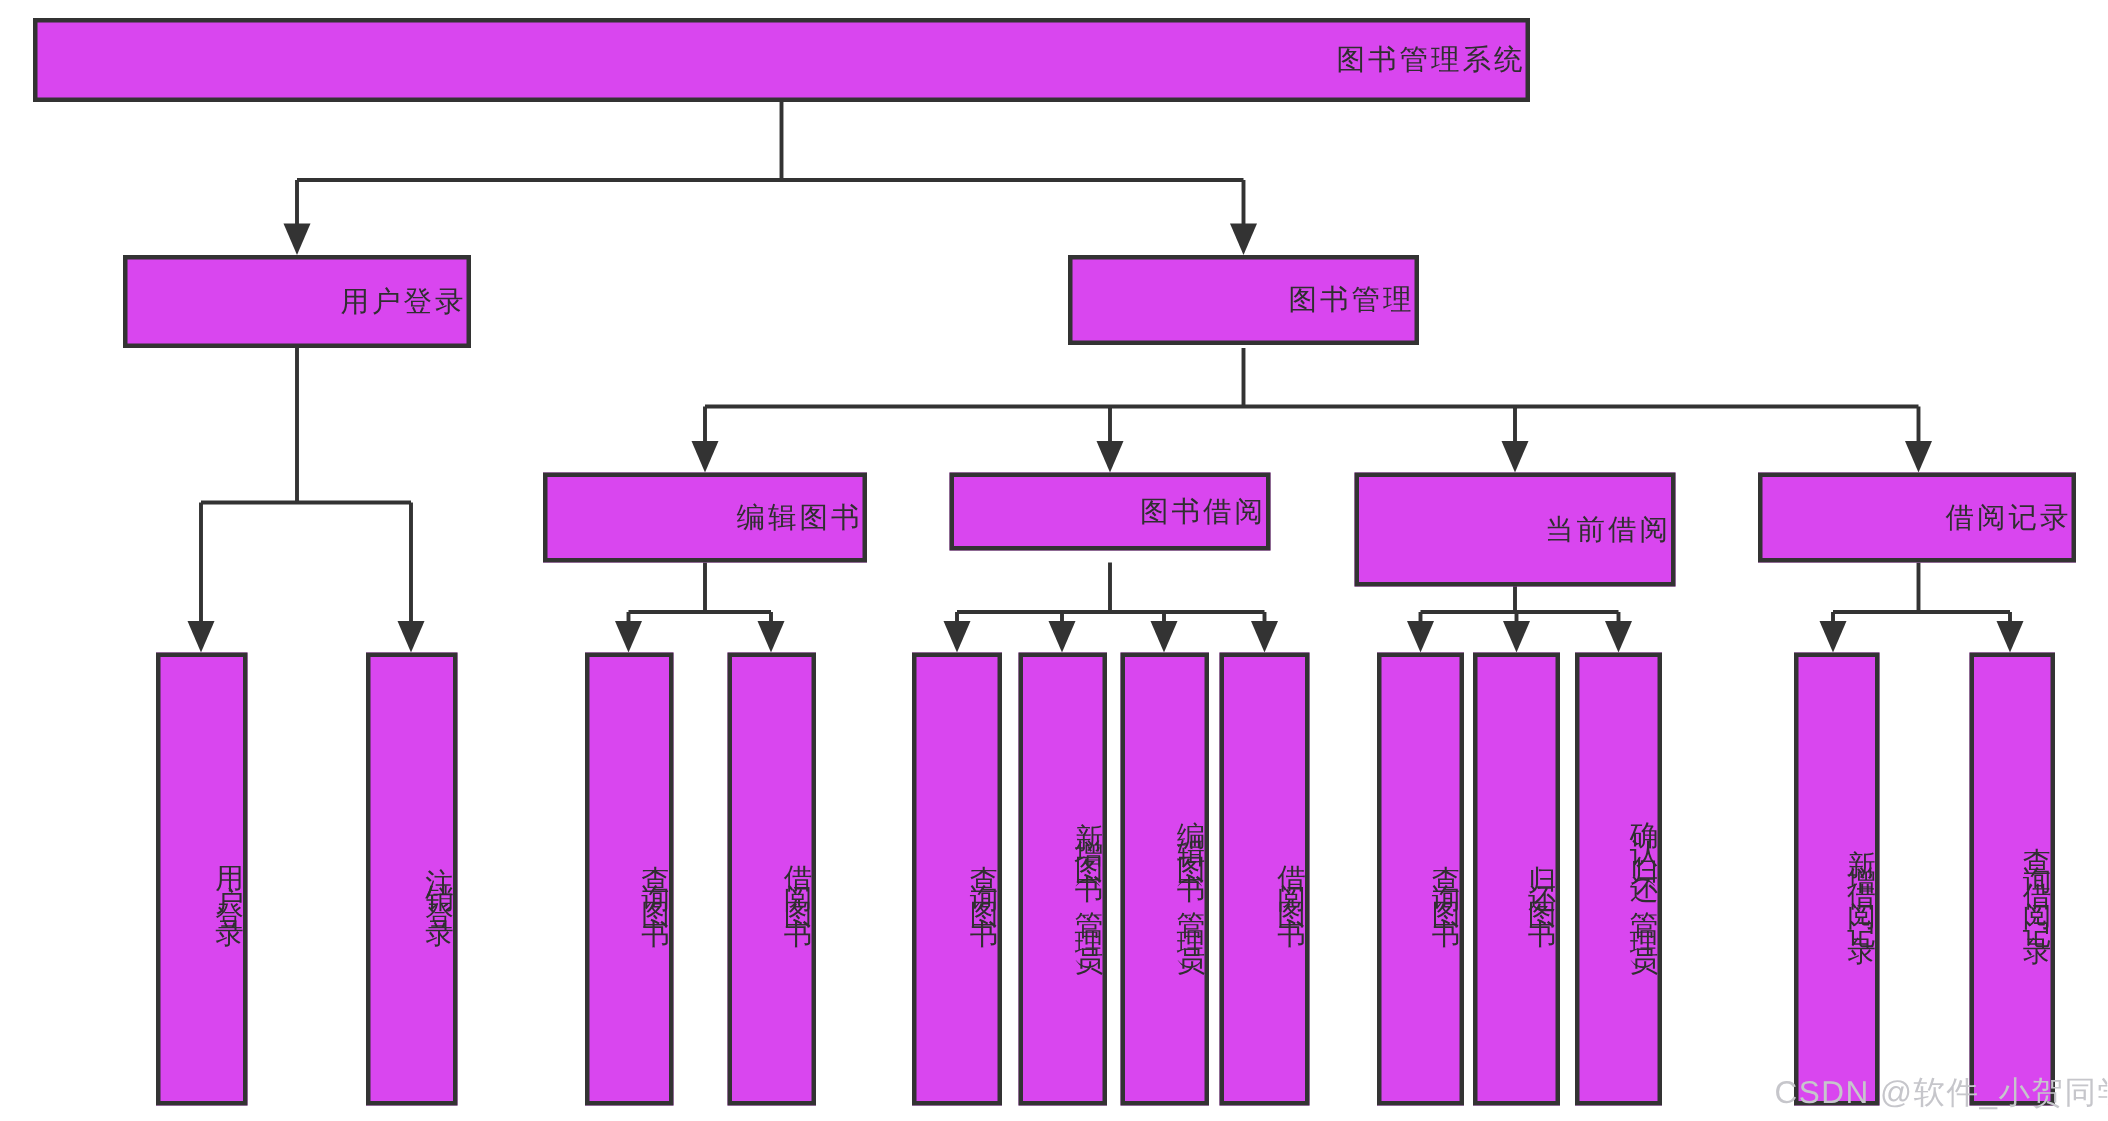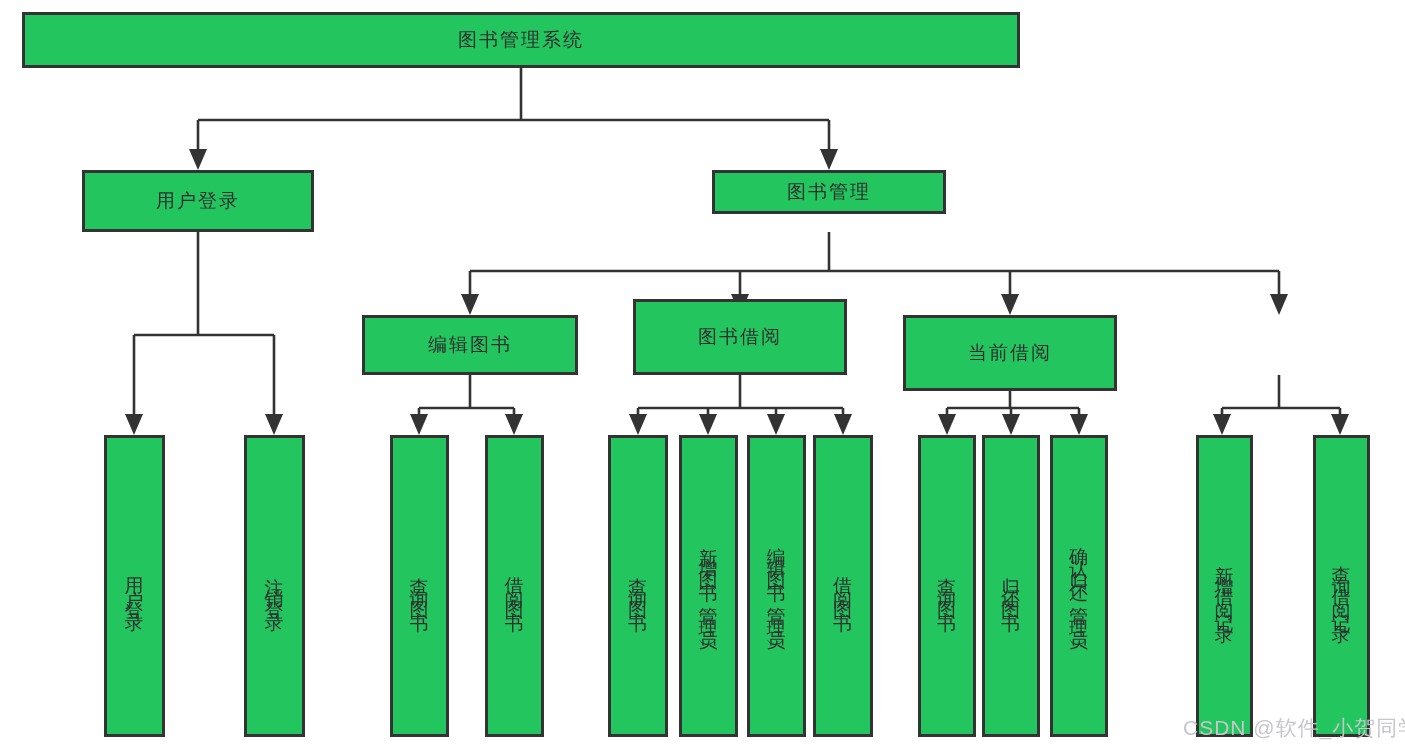--- a/index.html
+++ b/index.html
@@ -2,22 +2,22 @@
 <html><head>
 <meta charset="utf-8">
 <style>
   html,body{margin:0;padding:0;background:#ffffff;}
   #canvas{
     position:relative;width:1405px;height:747px;background:#ffffff;
     font-family:"Liberation Sans",sans-serif;color:#2f2f2f;overflow:hidden;
   }
   #connectors{position:absolute;left:0;top:0;width:1405px;height:747px;}
   .box{
-    position:absolute;border:3px solid #333333;background:#22c55e;
-    display:flex;align-items:center;justify-content:center;
+    position:absolute;border:3px solid #333333;background:#d946ef;
+    display:flex;align-items:center;justify-content:flex-end;
     font-size:19px;color:#2f2f2f;box-sizing:border-box;
   }
   .h .lbl{letter-spacing:2px;white-space:nowrap;}
   .v .lbl{
     writing-mode:vertical-rl;text-orientation:upright;
     letter-spacing:12px;line-height:1;
   }
   #watermark{
     position:absolute;left:1183px;top:714px;width:220px;
     font-size:21px;letter-spacing:1px;color:#c6c6cb;white-space:nowrap;
@@ -81,32 +81,35 @@
     </g>
   </svg>
 
   <div class="box h" style="left:22px;top:12px;width:998px;height:56px">
     <span class="lbl">图书管理系统</span>
   </div>
 
   <div class="box h" style="left:82px;top:170px;width:232px;height:62px">
     <span class="lbl">用户登录</span>
   </div>
-  <div class="box h" style="left:712px;top:170px;width:234px;height:44px">
+  <div class="box h" style="left:712px;top:170px;width:234px;height:60px">
     <span class="lbl">图书管理</span>
   </div>
 
   <div class="box h" style="left:362px;top:315px;width:216px;height:60px">
     <span class="lbl">编辑图书</span>
   </div>
-  <div class="box h" style="left:633px;top:299px;width:214px;height:76px">
+  <div class="box h" style="left:633px;top:315px;width:214px;height:52px">
     <span class="lbl">图书借阅</span>
   </div>
   <div class="box h" style="left:903px;top:315px;width:214px;height:76px">
     <span class="lbl">当前借阅</span>
+  </div>
+  <div class="box h" style="left:1172px;top:315px;width:212px;height:60px">
+    <span class="lbl">借阅记录</span>
   </div>
 
   <div class="box v" style="left:104px;top:435px;width:61px;height:302px">
     <span class="lbl">用户登录</span>
   </div>
   <div class="box v" style="left:244px;top:435px;width:61px;height:302px">
     <span class="lbl">注销登录</span>
   </div>
 
   <div class="box v" style="left:390px;top:435px;width:59px;height:302px">

